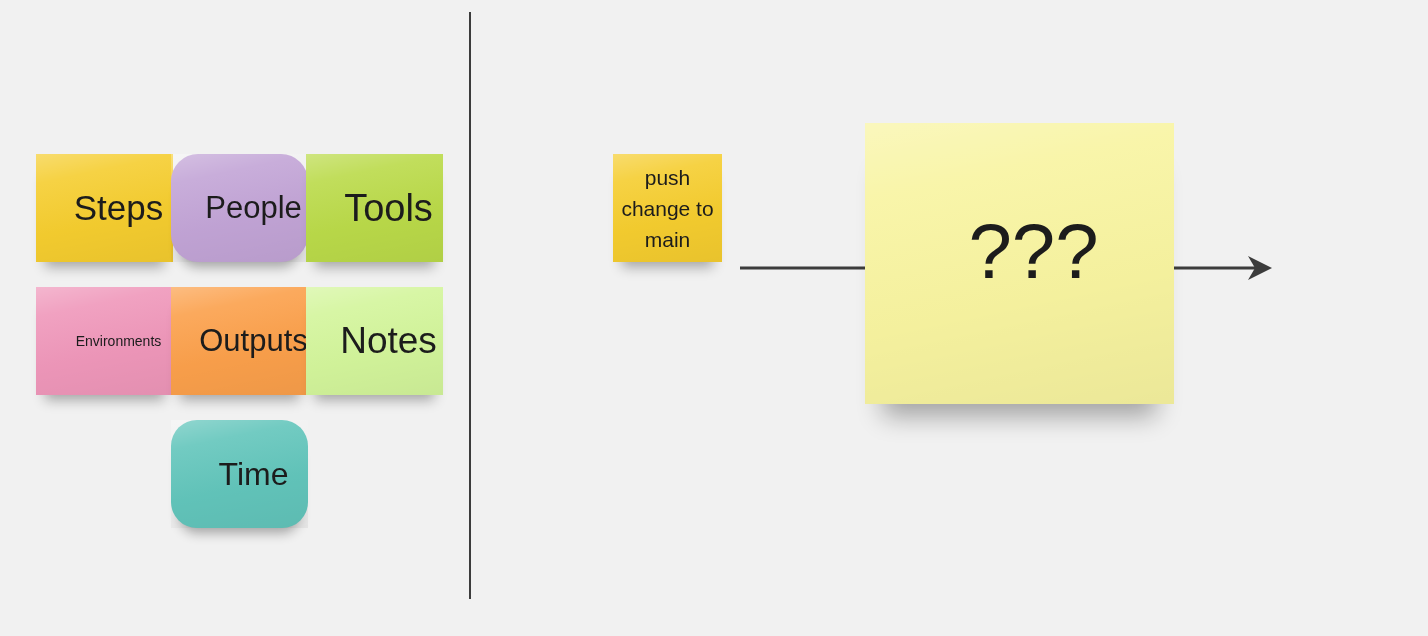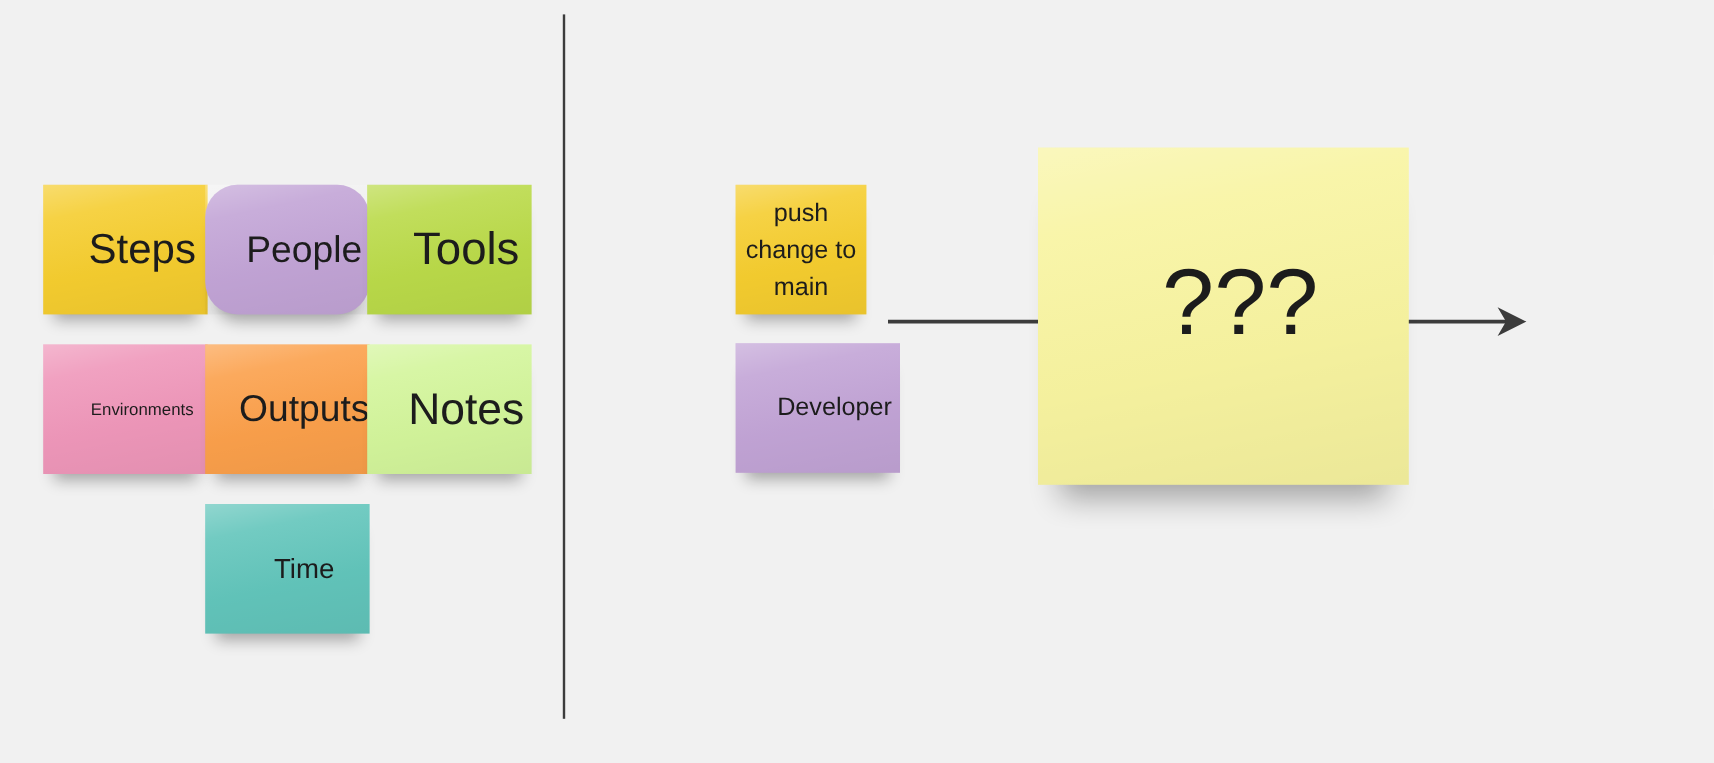--- a/index.html
+++ b/index.html
@@ -33,21 +33,21 @@
   .note-text { position: relative; z-index: 1; display: block; }
   .small { width: 109px; height: 108px; }
 
   
   #note-steps        { left: 36px;  top: 154px; font-size: 35px; }
   #note-people       { left: 171px; top: 154px; font-size: 31px; }
   #note-tools        { left: 306px; top: 154px; font-size: 38px; }
   #note-environments { left: 36px;  top: 287px; font-size: 14px; }
   #note-outputs      { left: 171px; top: 287px; font-size: 31px; }
   #note-notes        { left: 306px; top: 287px; font-size: 37px; }
-  #note-time         { left: 171px; top: 420px; font-size: 23px; }
+  #note-time         { left: 171px; top: 420px; font-size: 32px; border-radius: 26px; }
 
   
   .divider {
     position: absolute;
     left: 469px; top: 12px;
     width: 2px; height: 587px;
     z-index: 1;
   }
 
   
@@ -100,20 +100,17 @@
   <div class="divider" style="background-color: rgb(60, 60, 60);"></div>
 
   <svg class="arrow" viewBox="0 0 540 36">
     <line x1="2" y1="18" x2="518" y2="18" stroke-width="3" stroke="#3c3c3c"></line>
     <path d="M510 6 L534 18 L510 30 L517 18 Z" fill="#3c3c3c"></path>
   </svg>
 
   <div class="note small" id="note-push" style="background-color: rgb(245, 205, 47);">
     <span class="note-text">push change to main</span>
   </div>
-  <div class="note small" id="note-developer" style="background-color: rgb(194, 164, 214);">
-    <span class="note-text">Developer</span>
-  </div>
   <div class="note" id="note-mystery" style="background-color: rgb(248, 244, 160);">
     <span class="note-text">???</span>
   </div>
 
 </div>
 
 </body></html>

